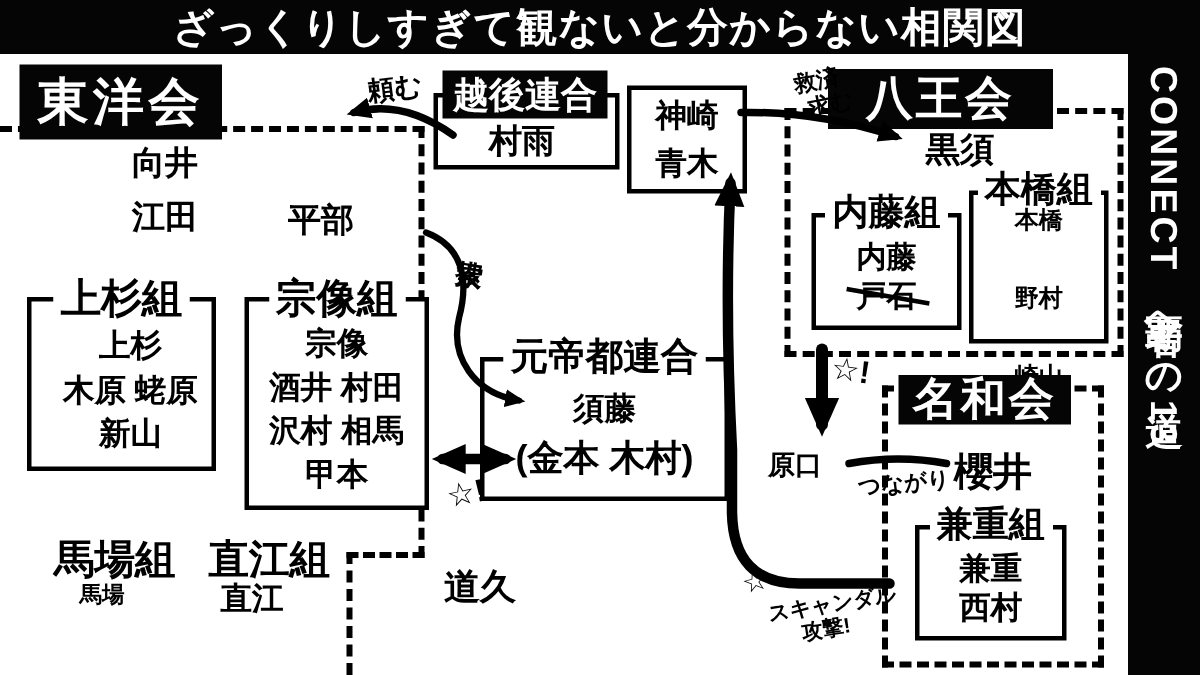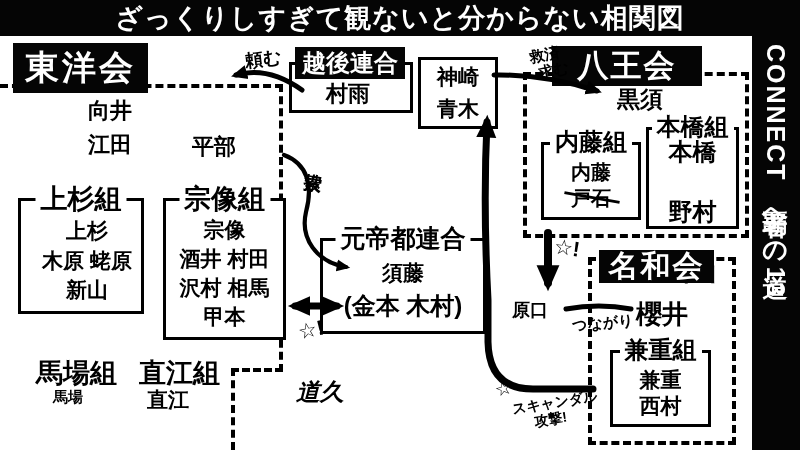--- a/index.html
+++ b/index.html
@@ -66,21 +66,21 @@
     <path d="M295,306 L337,306" fill="none" stroke="#000" stroke-width="7" stroke-linecap="round" marker-start="url(#ah)" marker-end="url(#ah)"></path>
     <path d="M548,233 L548,283" fill="none" stroke="#000" stroke-width="8" stroke-linecap="round" marker-end="url(#ah)"></path>
     <path d="M593,389 L533,389 Q489,389 488,342 L488,300 Q483,205 487,122" fill="none" stroke="#000" stroke-width="7" stroke-linecap="round" marker-end="url(#ah)"></path>
     <path d="M566,309 Q599,303 631,309" fill="none" stroke="#000" stroke-width="5" stroke-linecap="round"></path>
   </svg>
 
   <div class="plate" style="left:13px;top:43px;width:135px;height:50px;font-size:34px;letter-spacing:3px;">
     <span>東洋会</span>
   </div>
 
-  <div class="name" style="left:88px;top:100px;font-size:22px;">向井</div>
+  <div class="name" style="left:88px;top:100px;font-size:22px;font-family:Liberation Mono, monospace;">向井</div>
   <div class="name" style="left:88px;top:134px;font-size:22px;">江田</div>
   <div class="name" style="left:192px;top:136px;font-size:22px;text-align:right;">平部</div>
 
   <div class="gbox" style="left:18px;top:198px;width:120px;height:110px;">
     <span class="gtitle" style="font-size:27px;">上杉組</span>
     <div class="gmembers" style="font-size:21px;padding-left:12px;">
       <span>上杉</span>
       <span>木原 蛯原</span>
       <span>新山</span>
     </div>
@@ -93,21 +93,21 @@
       <span>酒井 村田</span>
       <span>沢村 相馬</span>
       <span>甲本</span>
     </div>
   </div>
 
   <div class="name" style="left:36px;top:360px;font-size:27px;">馬場組</div>
   <div class="name" style="left:53px;top:389px;font-size:15px;">馬場</div>
   <div class="name" style="left:139px;top:360px;font-size:27px;">直江組</div>
   <div class="name" style="left:147px;top:389px;font-size:21px;">直江</div>
-  <div class="name" style="left:296px;top:380px;font-size:24px;font-style:italic;">道久</div>
+  <div class="name" style="left:296px;top:380px;font-size:24px;">道久</div>
 
   <div class="sbox" style="left:289px;top:62px;width:118px;height:45px;"></div>
   <div class="plate" style="left:295px;top:47px;width:110px;height:32px;font-size:24px;">
     <span>越後連合</span>
   </div>
   <div class="name" style="left:326px;top:83px;font-size:22px;z-index:4;">村雨</div>
 
   <div class="sbox" style="left:418px;top:57px;width:74px;height:66px;">
     <div style="position:absolute;inset:0;display:flex;flex-direction:column;align-items:center;justify-content:space-evenly;font-weight:bold;font-size:21px;">
       <span>神崎</span>
@@ -126,21 +126,21 @@
       <span>内藤</span>
       <span class="strike-wrap">
         <span>戸石</span>
         <i class="strike-line"></i>
       </span>
     </div>
   </div>
 
   <div class="gbox" style="left:646px;top:127px;width:87px;height:96px;">
     <span class="gtitle" style="font-size:24px;">本橋組</span>
-    <div class="gmembers" style="font-size:24px;gap:36px;">
+    <div class="gmembers" style="font-size:16px;gap:36px;">
       <span>本橋</span>
       <span>野村</span>
       <span>崎山</span>
     </div>
   </div>
 
   <div class="gbox" style="left:320px;top:238px;width:160px;height:90px;">
     <span class="gtitle" style="font-size:25px;">元帝都連合</span>
     <div class="gmembers" style="font-size:21px;">
       <span>須藤</span>

